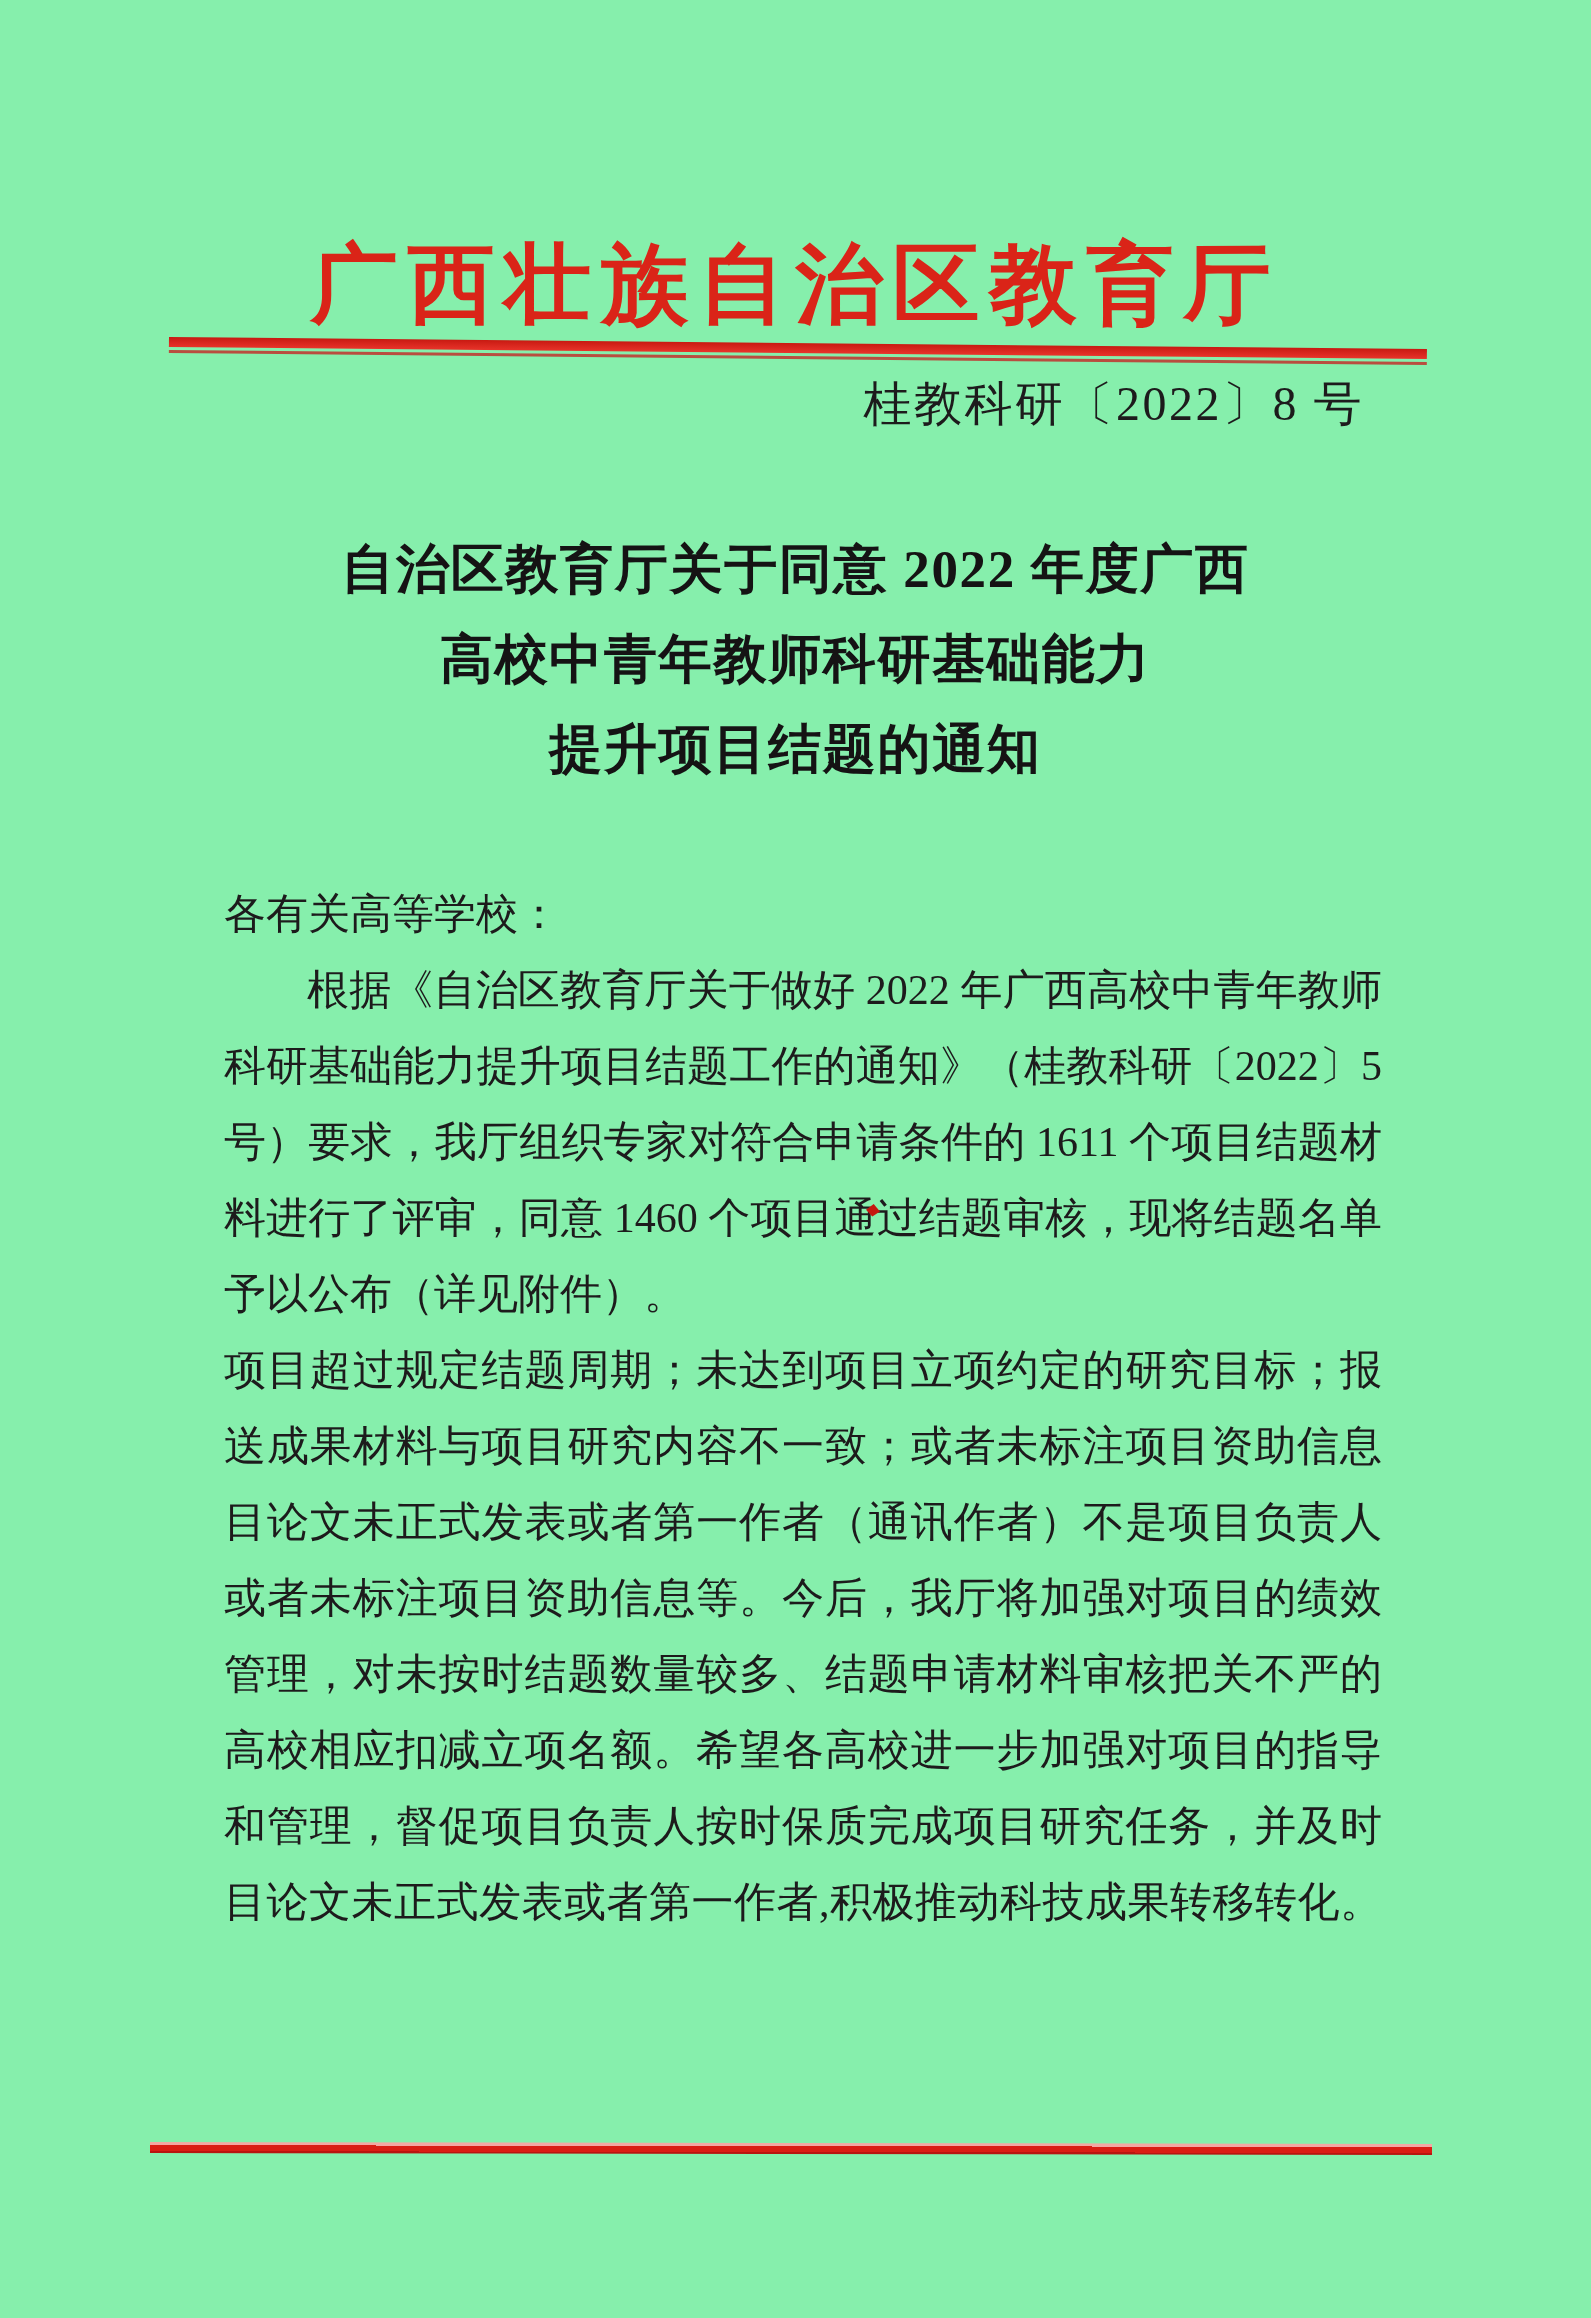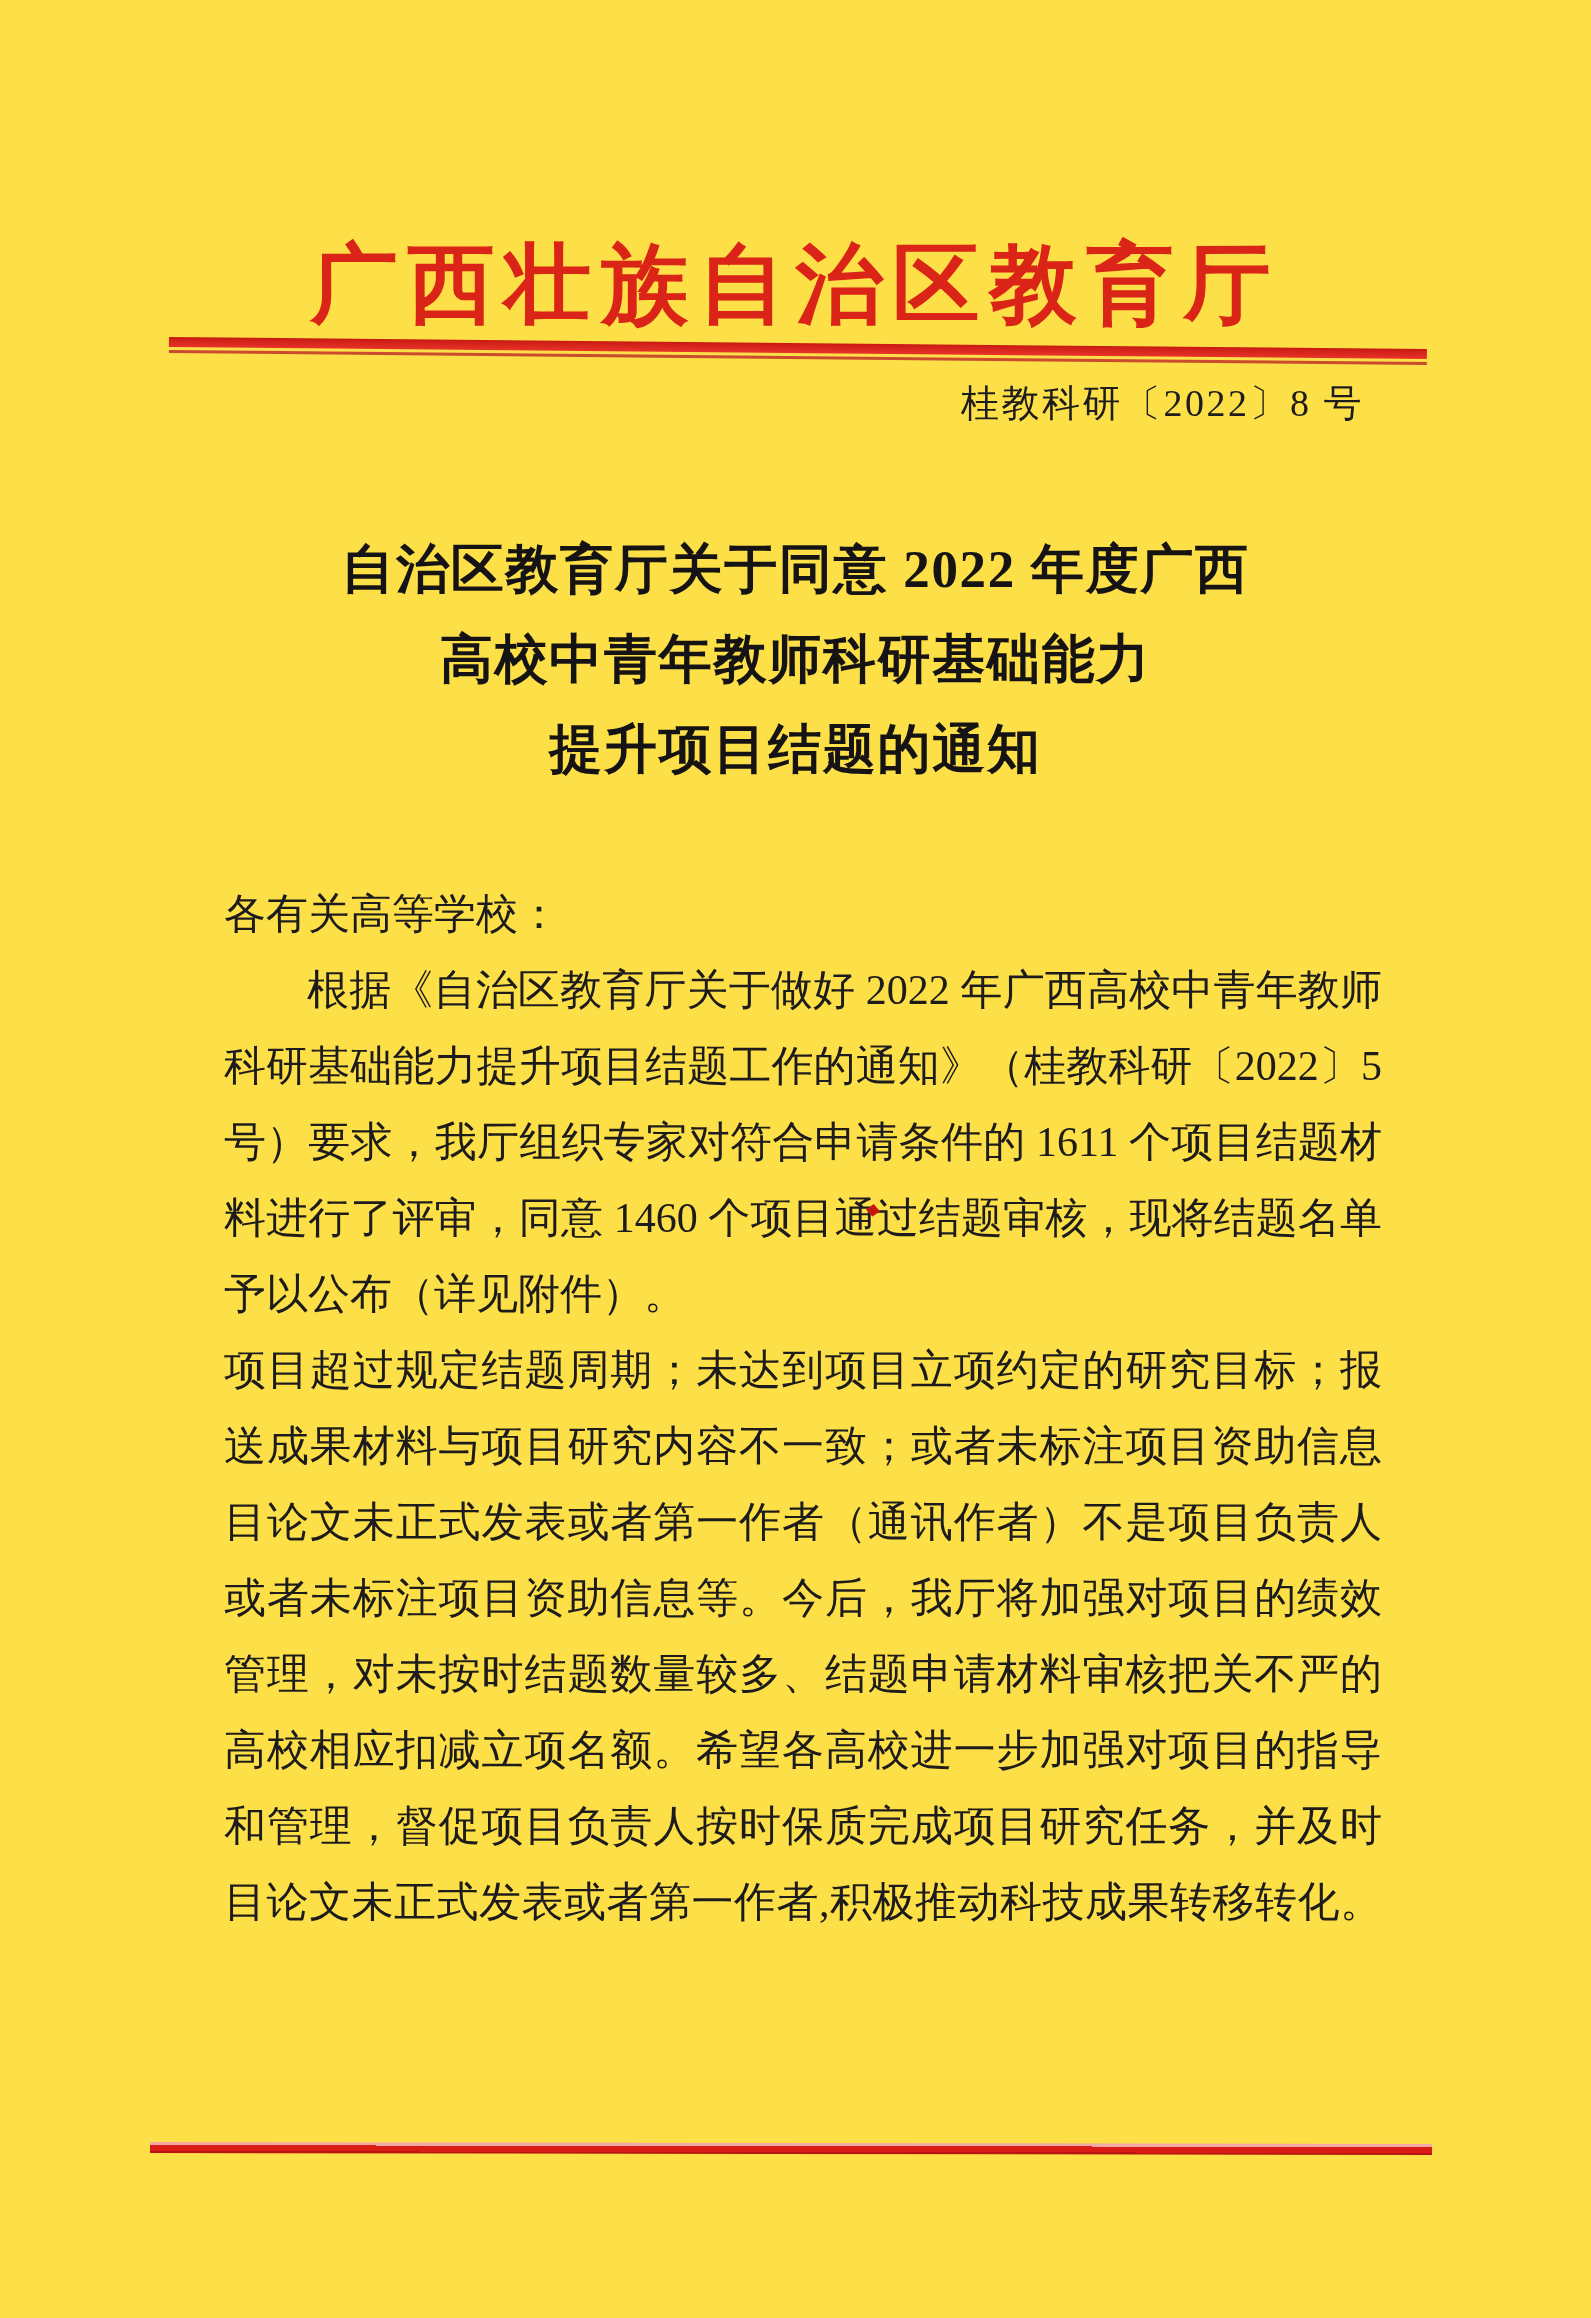--- a/index.html
+++ b/index.html
@@ -1,20 +1,20 @@
 <!DOCTYPE html>
 <html style="font-size:13.3px"><head>
 <meta charset="utf-8">
 <style>
   html, body { margin: 0; padding: 0; background: #ffffff; }
   .page {
     position: relative;
     width: 1591px;
     height: 2319px;
-    background: #fde047;
+    background: #86efac;
     font-family: "Liberation Serif", "DejaVu Serif", serif;
     overflow: hidden;
   }
   
   .agency {
     position: absolute;
     left: 215px;
     top: 239px;
     width: 1161px;
     text-align: center;
@@ -36,21 +36,21 @@
   }
   .rule-top .bar  { height: 10px; background: linear-gradient(#c81a12, #e8332a); }
   .rule-top .thin { height: 2.5px; margin-top: 3.3px; background: #c2302c; opacity: .85; }
   
   .doc-number {
     position: absolute;
     left: 217px;
     top: 377px;
     width: 1147px;
     text-align: right;
-    font-size: 38px;
+    font-size: 48px;
     color: #1d1b1c;
     letter-spacing: 2.5px;
     line-height: 53px;
     white-space: nowrap;
   }
   
   .doc-title {
     position: absolute;
     left: 215px;
     top: 524px;

